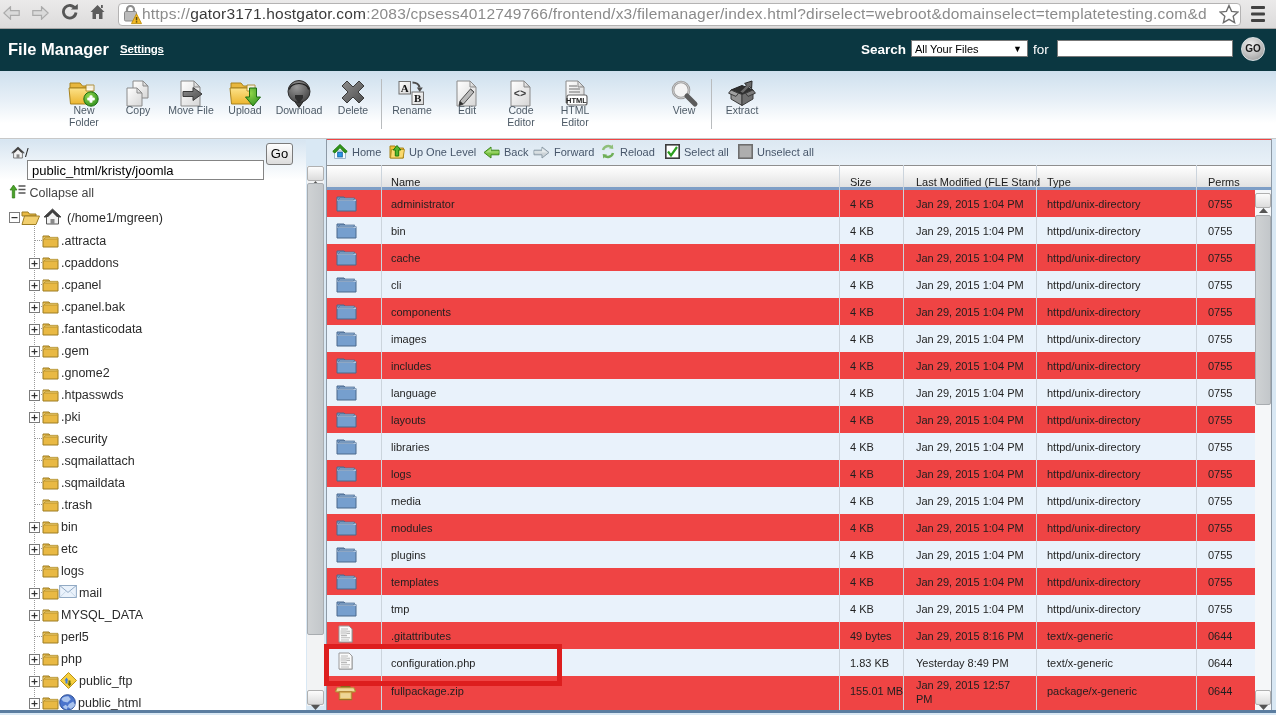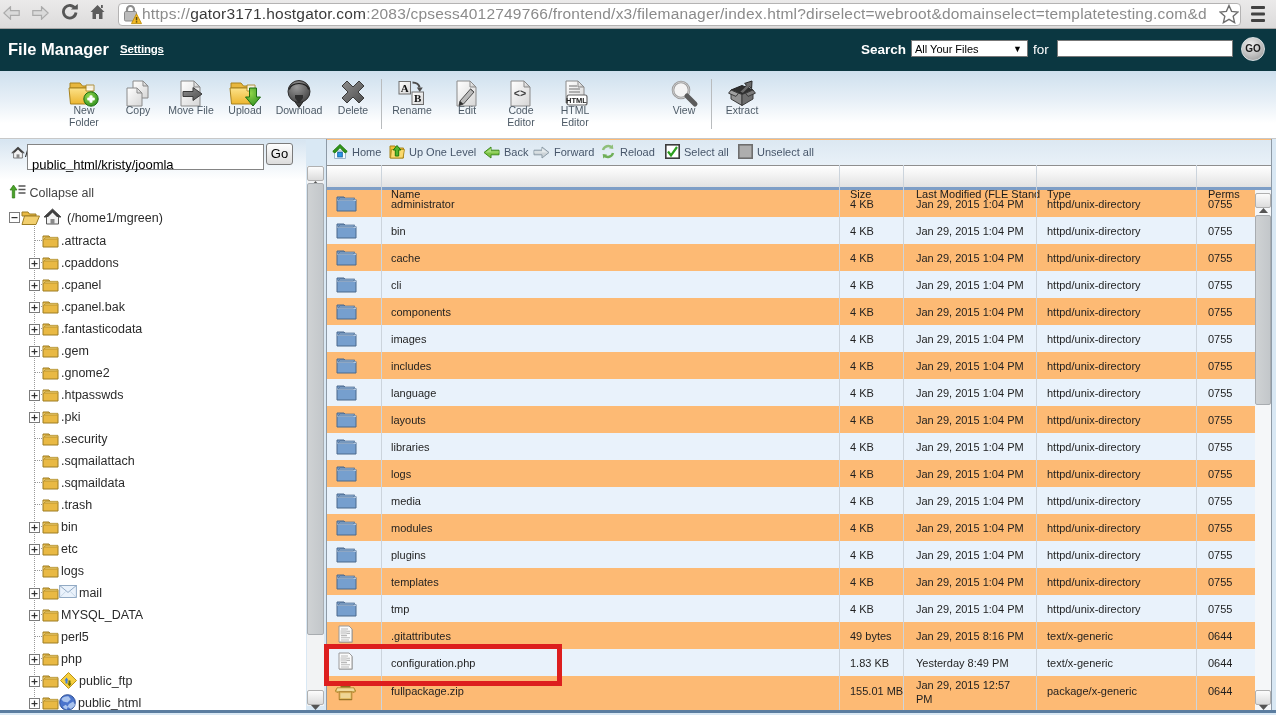--- a/index.html
+++ b/index.html
@@ -27,36 +27,36 @@
 
 #toolbar { left:0; top:71px; width:1276px; height:68px; background:linear-gradient(#cee0ee 0%, #e8f0f7 45%, #ffffff 78%); border-bottom:1px solid #c8c8c8; }
 .tbi { position:absolute; top:9px; width:64px; margin-left:-32px; height:58px; text-align:center; }
 .tbi svg { display:block; margin:0 auto; }
 .tbi .lb { position:absolute; top:25px; left:0; right:0; font-size:10.5px; line-height:11.5px; color:#4d5a66; }
 .tbsep { position:absolute; top:8px; width:1px; height:50px; background:#b9bcbe; }
 
 
 #sidebar { left:0; top:140px; width:306px; height:570px; background:linear-gradient(#d7e5f1 0%, #ffffff 40px, #ffffff 100%); }
 #pathrow { left:0; top:0; width:306px; height:30px; }
-#pathinput { left:27px; top:4px; width:237px; height:20px; background:#fff; border:1px solid #848484; font-size:13px; color:#000; padding:12px 4px; }
+#pathinput { left:27px; top:20px; width:237px; height:20px; background:#fff; border:1px solid #848484; font-size:13px; color:#000; padding:2px 4px; }
 #gobtn2 { left:266px; top:3px; width:27px; height:22px; background:linear-gradient(#fefefe,#dcdcdc); border:1px solid #7b7b7b; border-radius:3px; font-size:13px; color:#000; text-align:center; line-height:20px; }
 #tree { left:0; top:40px; width:306px; font-size:12.5px; color:#2a2a2a; }
 .trow { position:absolute; height:22px; line-height:22px; white-space:nowrap; }
 .trow svg { vertical-align:-3px; }
 
 
 #tsb { left:307px; top:166px; width:17px; height:540px; background:#f2f3f4; }
 
-#main { left:326px; top:139px; width:946px; height:572px; background:#fdba74; border-left:1px solid #8e9aa6; border-right:1px solid #8e9aa6; }
+#main { left:326px; top:139px; width:946px; height:572px; background:#ef4444; border-left:1px solid #8e9aa6; border-right:1px solid #8e9aa6; }
 #mtoolbar { left:0; top:1px; width:944px; height:25px; background:linear-gradient(#dce8f2,#e9f1f8); font-size:11px; color:#47566a; }
 .mti { position:absolute; top:4px; height:17px; line-height:17px; white-space:nowrap; }
 .mti svg { vertical-align:-3px; margin-right:4px; }
 #mtable { left:0; top:26px; width:944px; }
 #mhead { position:absolute; left:0; top:0; width:944px; height:25px; border-top:1px solid #8f8f8f; border-bottom:3px solid #7e9ec6; background:linear-gradient(#ffffff,#e2e2e2); font-size:11px; color:#1a1a1a; }
-.hc { position:absolute; top:22px; }
+.hc { position:absolute; top:10px; }
 .mrow { position:absolute; left:0; width:929px; height:27px; font-size:11px; color:#1f1f1f;padding-left:33px; }
 .mrow.blue { background:#e9f2fb; }
 .cell { position:absolute; top:8px; white-space:nowrap; }
 .colline { position:absolute; top:0; width:1px; background:#ccd4dc; }
 
 
 #msb { left:1255px; top:190px; width:16px; height:521px; background:#f5f7f9; }
 
 #redrect { left:324px; top:644px; width:238px; height:42px; border:5px solid #dd1e1e; z-index:50; }
 #bottomline { left:0; top:710px; width:1276px; height:3px; background:#5b7da0; }

